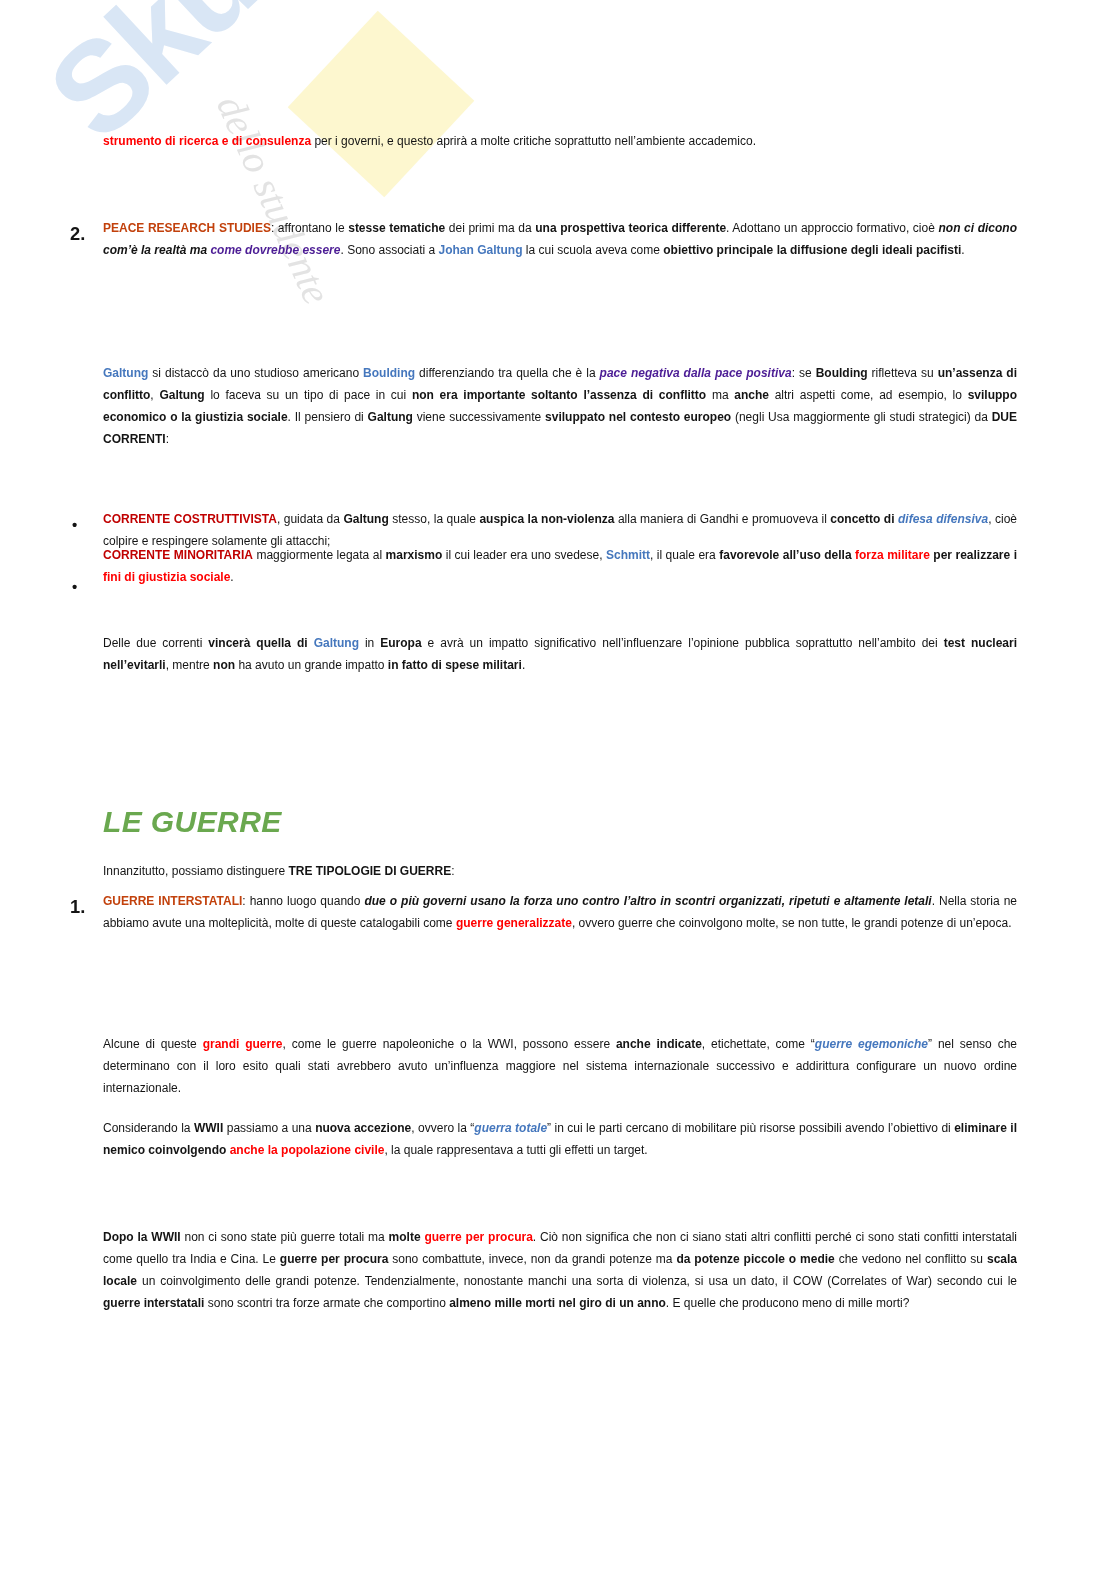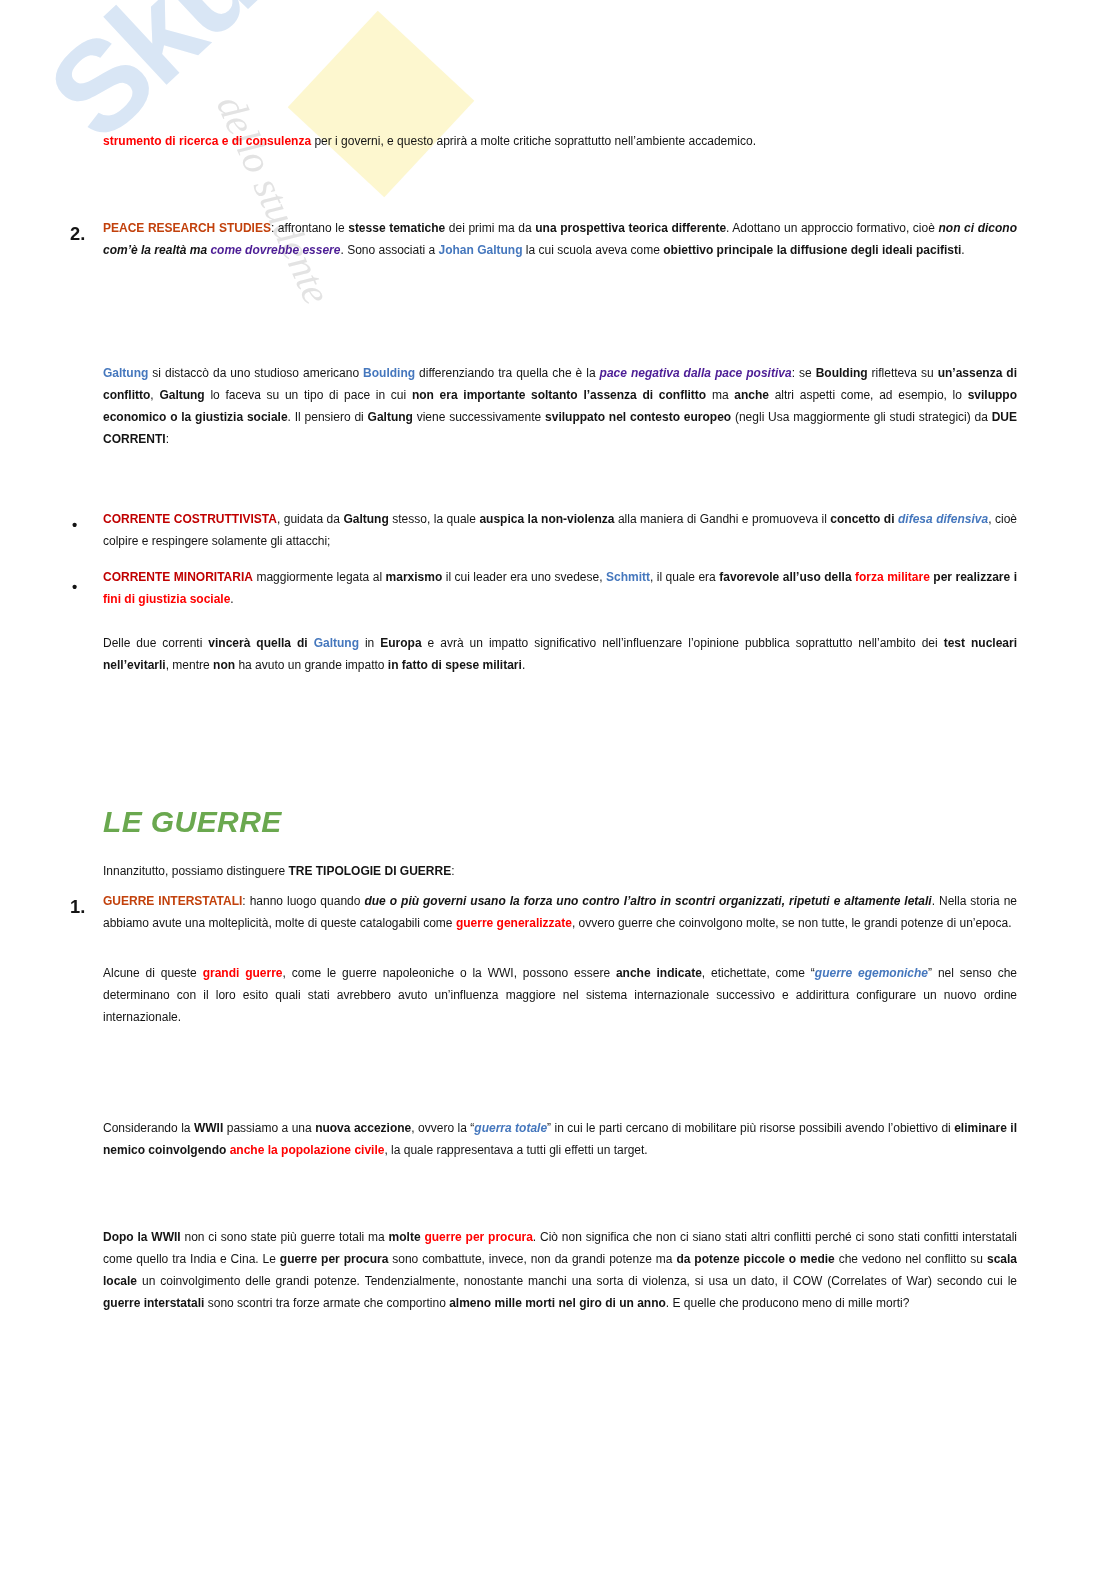--- a/index.html
+++ b/index.html
@@ -139,40 +139,40 @@
     <div class="block col" style="top:362px;">
       <span class="blue">Galtung</span><span> si distaccò da uno studioso americano </span><span class="blue">Boulding</span><span> differenziando tra quella che è la </span><span class="red-i">pace negativa dalla pace positiva</span><span>: se </span><span class="b">Boulding</span><span> rifletteva su </span><span class="b">un’assenza di conflitto</span><span>, </span><span class="b">Galtung</span><span> lo faceva su un tipo di pace in cui </span><span class="b">non era importante soltanto l’assenza di conflitto</span><span> ma </span><span class="b">anche</span><span> altri aspetti come, ad esempio, lo </span><span class="b">sviluppo economico o la giustizia sociale</span><span>. Il pensiero di </span><span class="b">Galtung</span><span> viene successivamente </span><span class="b">sviluppato nel contesto europeo</span><span> (negli Usa maggiormente gli studi strategici) da </span><span class="b">DUE CORRENTI</span><span>:</span>
     </div>
 
     <div class="marker bullet-marker" style="top:508px;">•</div>
     <div class="block col" style="top:508px;">
       <span class="crimson">CORRENTE COSTRUTTIVISTA</span><span>, guidata da </span><span class="b">Galtung</span><span> stesso, la quale </span><span class="b">auspica la non-violenza</span><span> alla maniera di Gandhi e promuoveva il </span><span class="b">concetto di </span><span class="blue-i">difesa difensiva</span><span>, cioè colpire e respingere solamente gli attacchi;</span>
     </div>
 
     <div class="marker bullet-marker" style="top:570px;">•</div>
-    <div class="block col" style="top:566px;">
+    <div class="block col" style="top:544px;">
       <span class="crimson">CORRENTE MINORITARIA</span><span> maggiormente legata al </span><span class="b">marxismo</span><span> il cui leader era uno svedese, </span><span class="blue">Schmitt</span><span>, il quale era </span><span class="b">favorevole all’uso della </span><span class="red">forza militare</span><span class="b"> per realizzare i </span><span class="red">fini di giustizia sociale</span><span>.</span>
     </div>
 
     <div class="block col" style="top:632px;">
       <span>Delle due correnti </span><span class="b">vincerà quella di </span><span class="blue">Galtung</span><span> in </span><span class="b">Europa</span><span> e avrà un impatto significativo nell’influenzare l’opinione pubblica soprattutto nell’ambito dei </span><span class="b">test nucleari nell’evitarli</span><span>, mentre </span><span class="b">non</span><span> ha avuto un grande impatto </span><span class="b">in fatto di spese militari</span><span>.</span>
     </div>
 
     <div class="heading" style="top:805px;">LE GUERRE</div>
 
     <div class="block col lastline" style="top:860px;">
       <span>Innanzitutto, possiamo distinguere </span><span class="b">TRE TIPOLOGIE DI GUERRE</span><span>:</span>
     </div>
 
     <div class="marker num-marker" style="top:890px;">1.</div>
     <div class="block col" style="top:890px;">
       <span class="orange">GUERRE INTERSTATALI</span><span>: hanno luogo quando </span><span class="bi">due o più governi usano la forza uno contro l’altro in scontri organizzati, ripetuti e altamente letali</span><span>. Nella storia ne abbiamo avute una molteplicità, molte di queste catalogabili come </span><span class="red">guerre generalizzate</span><span>, ovvero guerre che coinvolgono molte, se non tutte, le grandi potenze di un’epoca.</span>
     </div>
 
-    <div class="block col" style="top:962px;">
+    <div class="block col" style="top:1033px;">
       <span>Alcune di queste </span><span class="red">grandi guerre</span><span>, come le guerre napoleoniche o la WWI, possono essere </span><span class="b">anche indicate</span><span>, etichettate, come “</span><span class="blue-i">guerre egemoniche</span><span>” nel senso che determinano con il loro esito quali stati avrebbero avuto un’influenza maggiore nel sistema internazionale successivo e addirittura configurare un nuovo ordine internazionale.</span>
     </div>
 
     <div class="block col" style="top:1117px;">
       <span>Considerando la </span><span class="b">WWII</span><span> passiamo a una </span><span class="b">nuova accezione</span><span>, ovvero la “</span><span class="blue-i">guerra totale</span><span>” in cui le parti cercano di mobilitare più risorse possibili avendo l’obiettivo di </span><span class="b">eliminare il nemico coinvolgendo </span><span class="red">anche la popolazione civile</span><span>, la quale rappresentava a tutti gli effetti un target.</span>
     </div>
 
     <div class="block col" style="top:1218px;margin-top:8px;">
       <span class="b">Dopo la WWII</span><span> non ci sono state più guerre totali ma </span><span class="b">molte </span><span class="red">guerre per procura</span><span>. Ciò non significa che non ci siano stati altri conflitti perché ci sono stati confitti interstatali come quello tra India e Cina. Le </span><span class="b">guerre per procura</span><span> sono combattute, invece, non da grandi potenze ma </span><span class="b">da potenze piccole o medie</span><span> che vedono nel conflitto su </span><span class="b">scala locale</span><span> un coinvolgimento delle grandi potenze. Tendenzialmente, nonostante manchi una sorta di violenza, si usa un dato, il COW (Correlates of War) secondo cui le </span><span class="b">guerre interstatali</span><span> sono scontri tra forze armate che comportino </span><span class="b">almeno mille morti nel giro di un anno</span><span>. E quelle che producono meno di mille morti?</span>
     </div>

